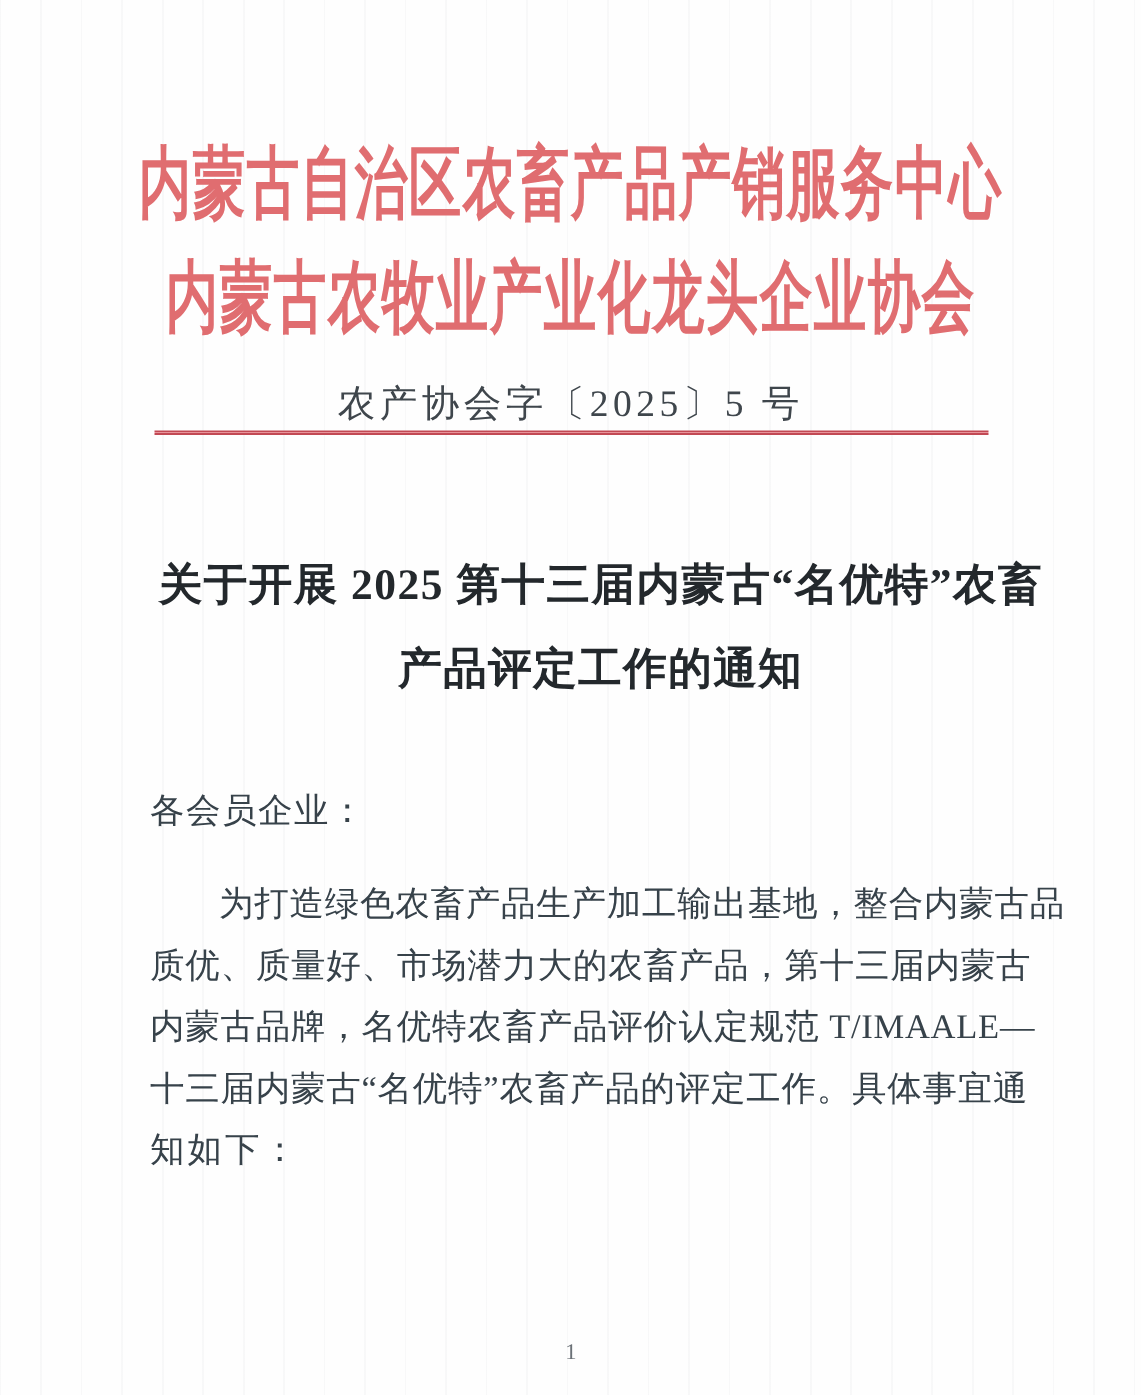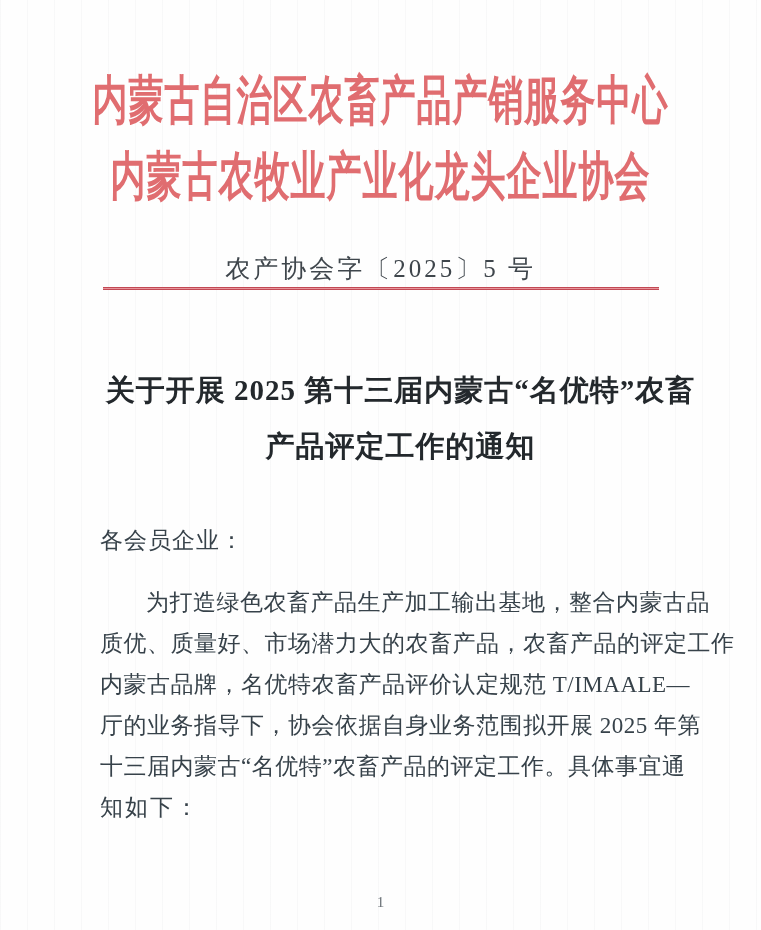--- a/index.html
+++ b/index.html
@@ -28,20 +28,21 @@
   
   .letterhead {
     position: absolute;
     top: 84px;
     left: 0;
     width: 100%;
   }
   .org-line {
     height: 76px;
     display: flex;
+    align-items: center;
     justify-content: center;
   }
   .org-line span {
     display: inline-block;
     font-size: 35px;
     font-weight: bold;
     letter-spacing: 1px;
     color: var(--accent-color, #e06d70);
     transform: scaleY(1.5);
     transform-origin: center;
@@ -165,23 +166,22 @@
 
   <h1 class="title">
     <span class="title-line">关于开展 2025 第十三届内蒙古“名优特”农畜</span>
     <span class="title-line">产品评定工作的通知</span>
   </h1>
 
   <main class="body-block">
     <p class="salutation">各会员企业：</p>
     <div class="para">
       <div class="body-line indent">为打造绿色农畜产品生产加工输出基地，整合内蒙古品</div>
-      <div class="body-line">质优、质量好、市场潜力大的农畜产品，农畜产品的评定工作</div>
+      <div class="body-line">质优、质量好、市场潜力大的农畜产品，第十三届内蒙古</div>
       <div class="body-line">内蒙古品牌，名优特农畜产品评价认定规范 T/IMAALE—</div>
-      <div class="body-line">厅的业务指导下，协会依据自身业务范围拟开展 2025 年第</div>
       <div class="body-line">十三届内蒙古“名优特”农畜产品的评定工作。具体事宜通</div>
       <div class="body-line last">知如下：</div>
     </div>
   </main>
 
   <footer class="page-footer">
     <span class="page-num">1</span>
   </footer>
 
 </div>

